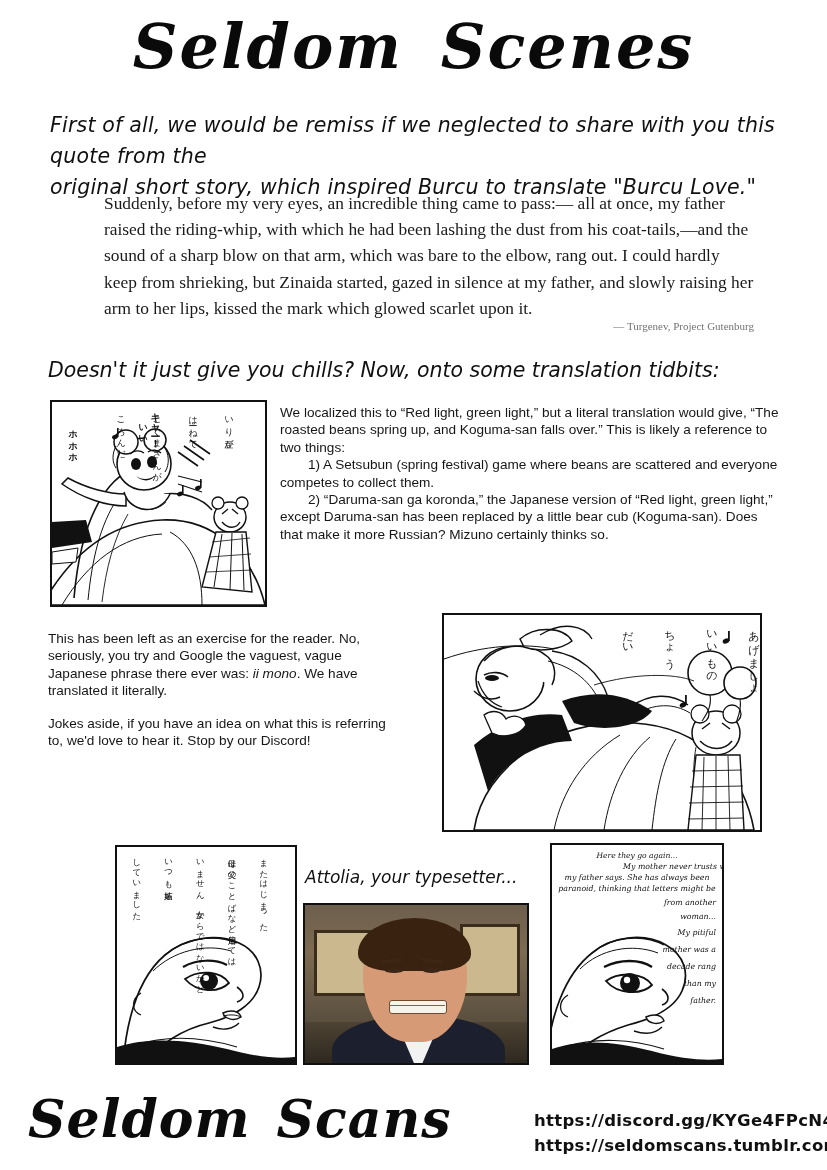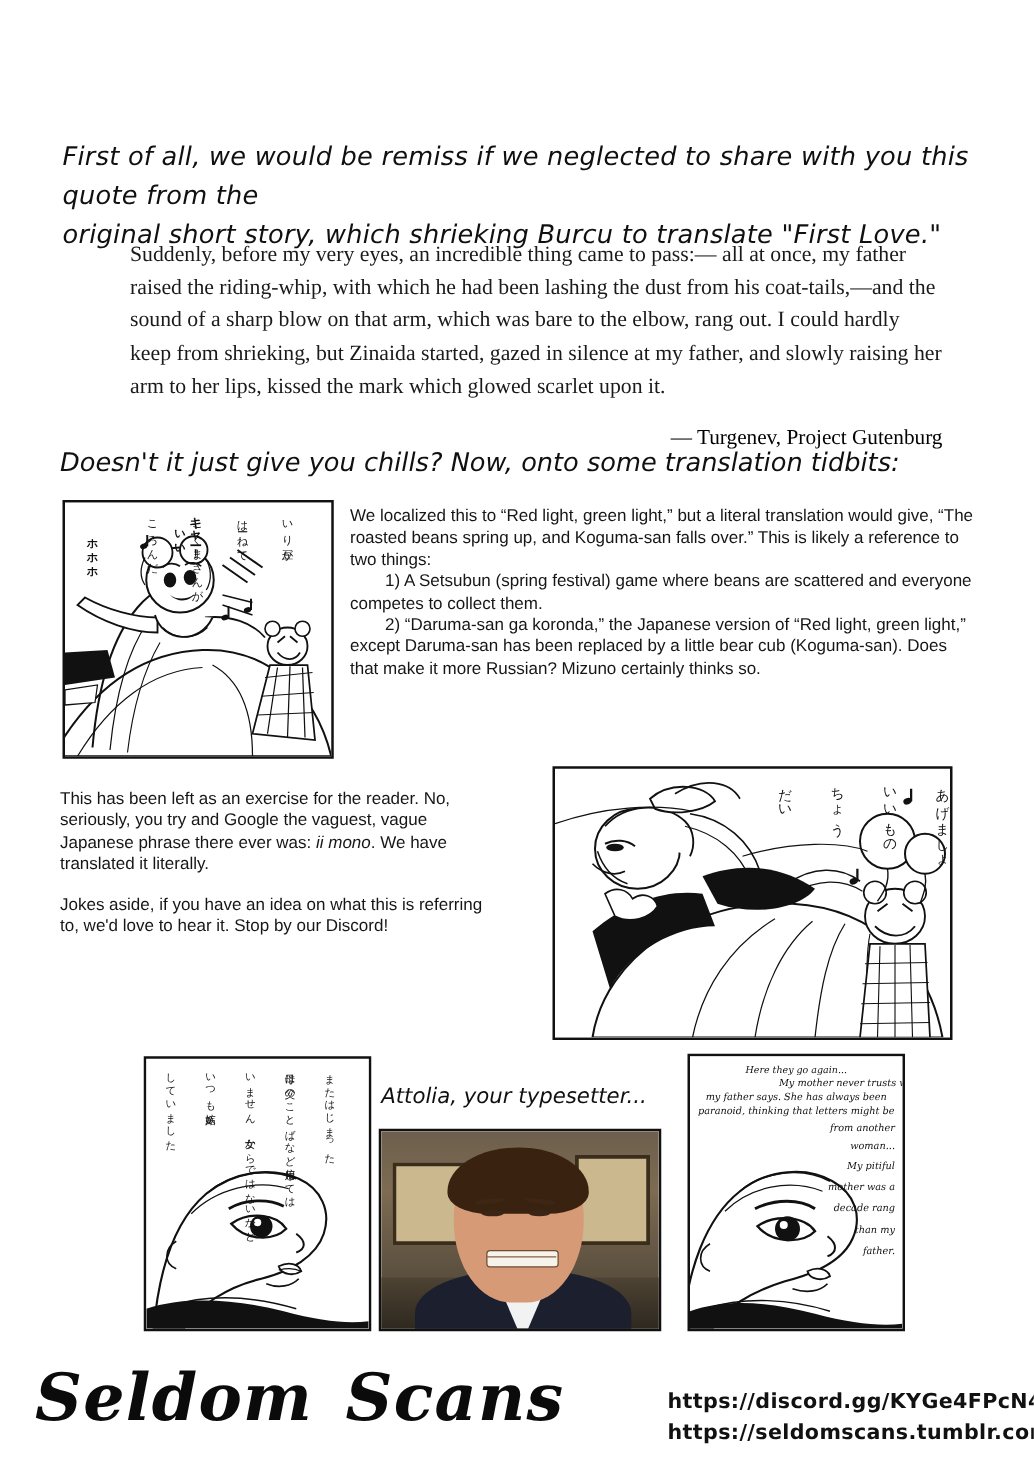--- a/index.html
+++ b/index.html
@@ -32,24 +32,24 @@
     letter-spacing:.2px;
   }
 
   
   .quote-block{
     position:absolute;left:104px;top:190px;width:650px;
     font-family:"Liberation Serif", serif;
     font-size:17.4px;line-height:26.2px;color:#1a1a1a;
   }
   .quote-attrib{
-    position:absolute;left:104px;top:340px;width:650px;
+    position:absolute;left:104px;top:320px;width:650px;
     text-align:right;
     font-family:"Liberation Serif", serif;
-    font-size:17px;color:#000000;
+    font-size:11px;color:#737373;
   }
 
   .chills{
     position:absolute;left:48px;top:355px;width:740px;
     font-size:20.5px;line-height:30px;font-style:italic;
   }
 
   
   .panel{
     position:absolute;background:#fff;border:2px solid #111;
@@ -144,24 +144,27 @@
   .mouthline{position:absolute;left:38%;top:63.6%;width:25%;height:1px;background:#8a6045;}
 
   
   svg.art{width:100%;height:100%;display:block;}
 </style>
 </head>
 <body>
 
 <div class="page">
 
+  <div class="logo-title">
+    <span class="w1">Seldom</span><span class="w2">Scenes</span>
+  </div>
 
   <div class="intro hand">
     <div>First of all, we would be remiss if we neglected to share with you this quote from the</div>
-    <div>original short story, which shrieking Burcu to translate "First Love."</div>
+    <div>original short story, which inspired Burcu to translate "Burcu Love."</div>
   </div>
 
   <div class="quote-block">Suddenly, before my very eyes, an incredible thing came to pass:— all at once, my father raised the riding-whip, with which he had been lashing the dust from his coat-tails,—and the sound of a sharp blow on that arm, which was bare to the elbow, rang out. I could hardly keep from shrieking, but Zinaida started, gazed in silence at my father, and slowly raising her arm to her lips, kissed the mark which glowed scarlet upon it.</div>
   <div class="quote-attrib">— Turgenev, Project Gutenburg</div>
 
   <div class="chills hand">Doesn't it just give you chills? Now, onto some translation tidbits:</div>
 
   <div class="panel" id="panel-p6" style="left:50px;top:400px;width:213px;height:203px;">
     <svg class="art" viewBox="0 0 213 203" preserveAspectRatio="none">
       <rect x="0" y="0" width="213" height="203" fill="#fff"></rect>

